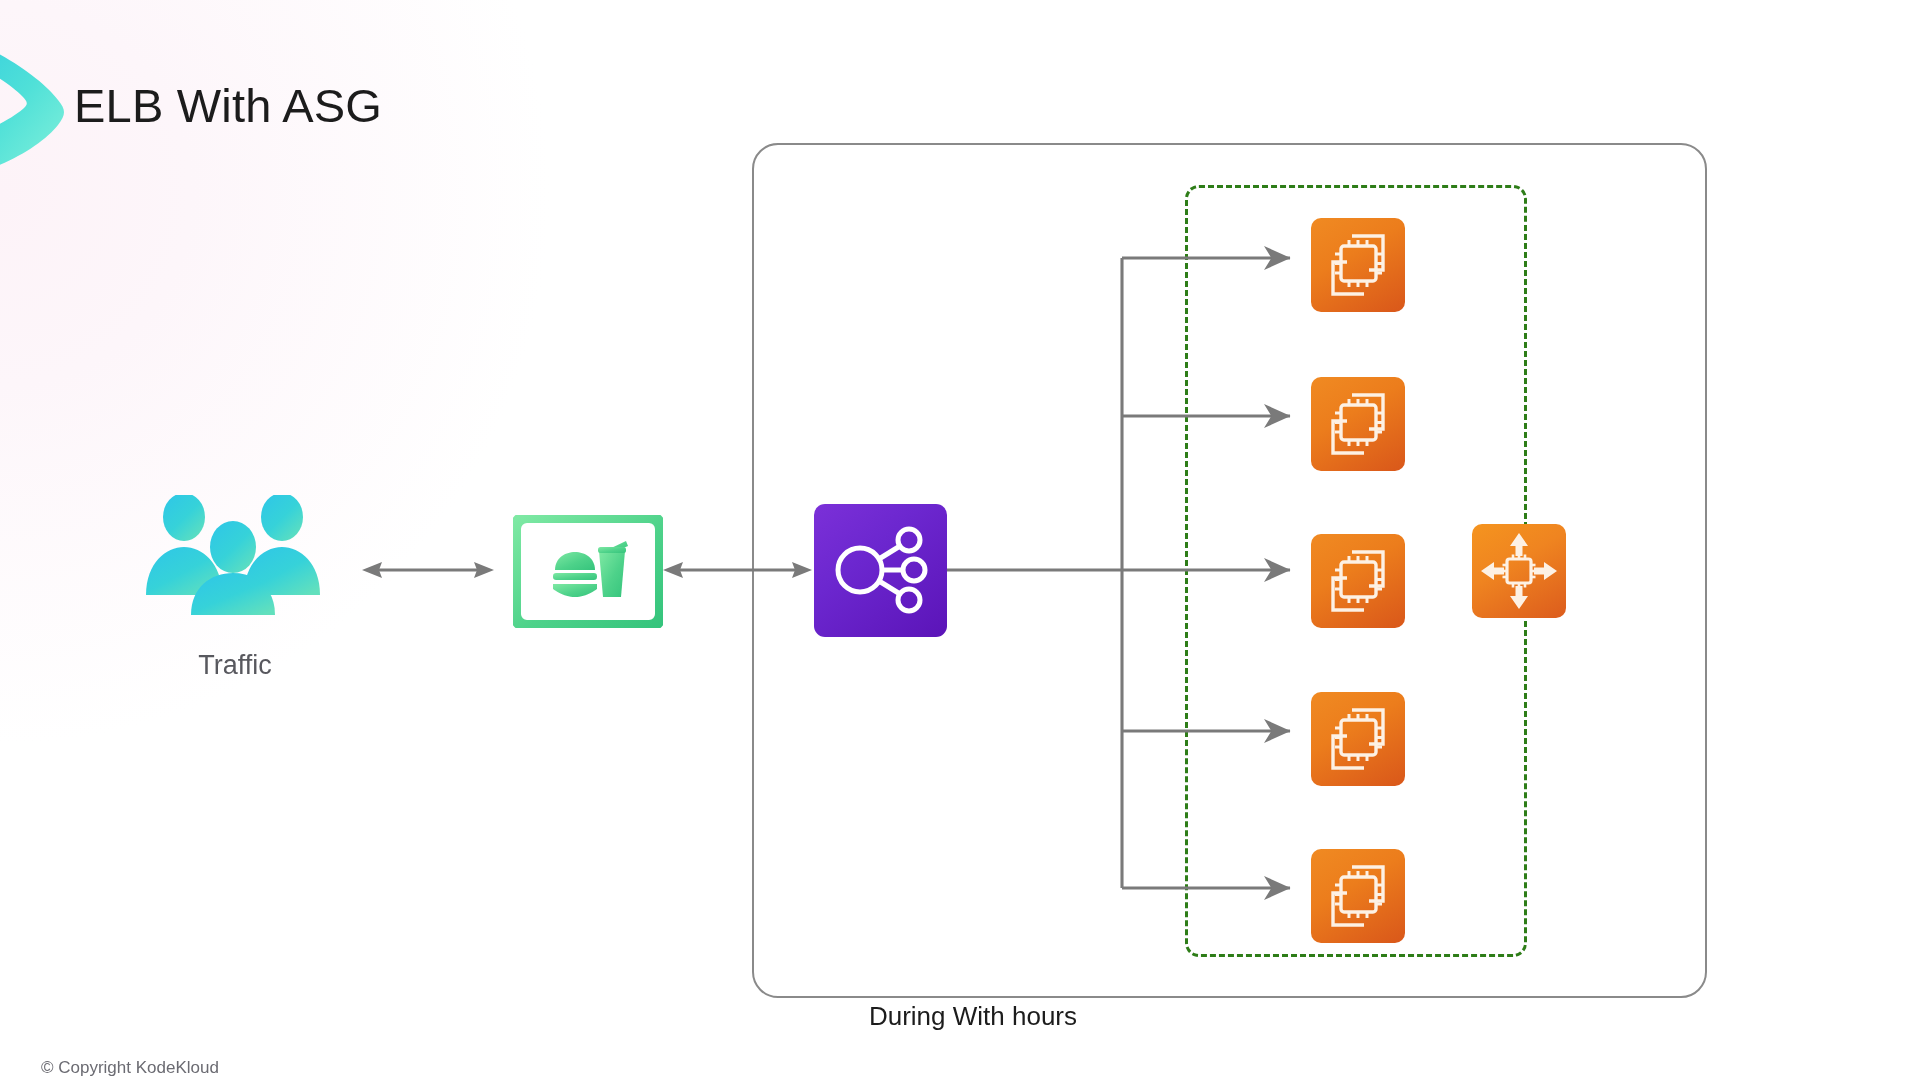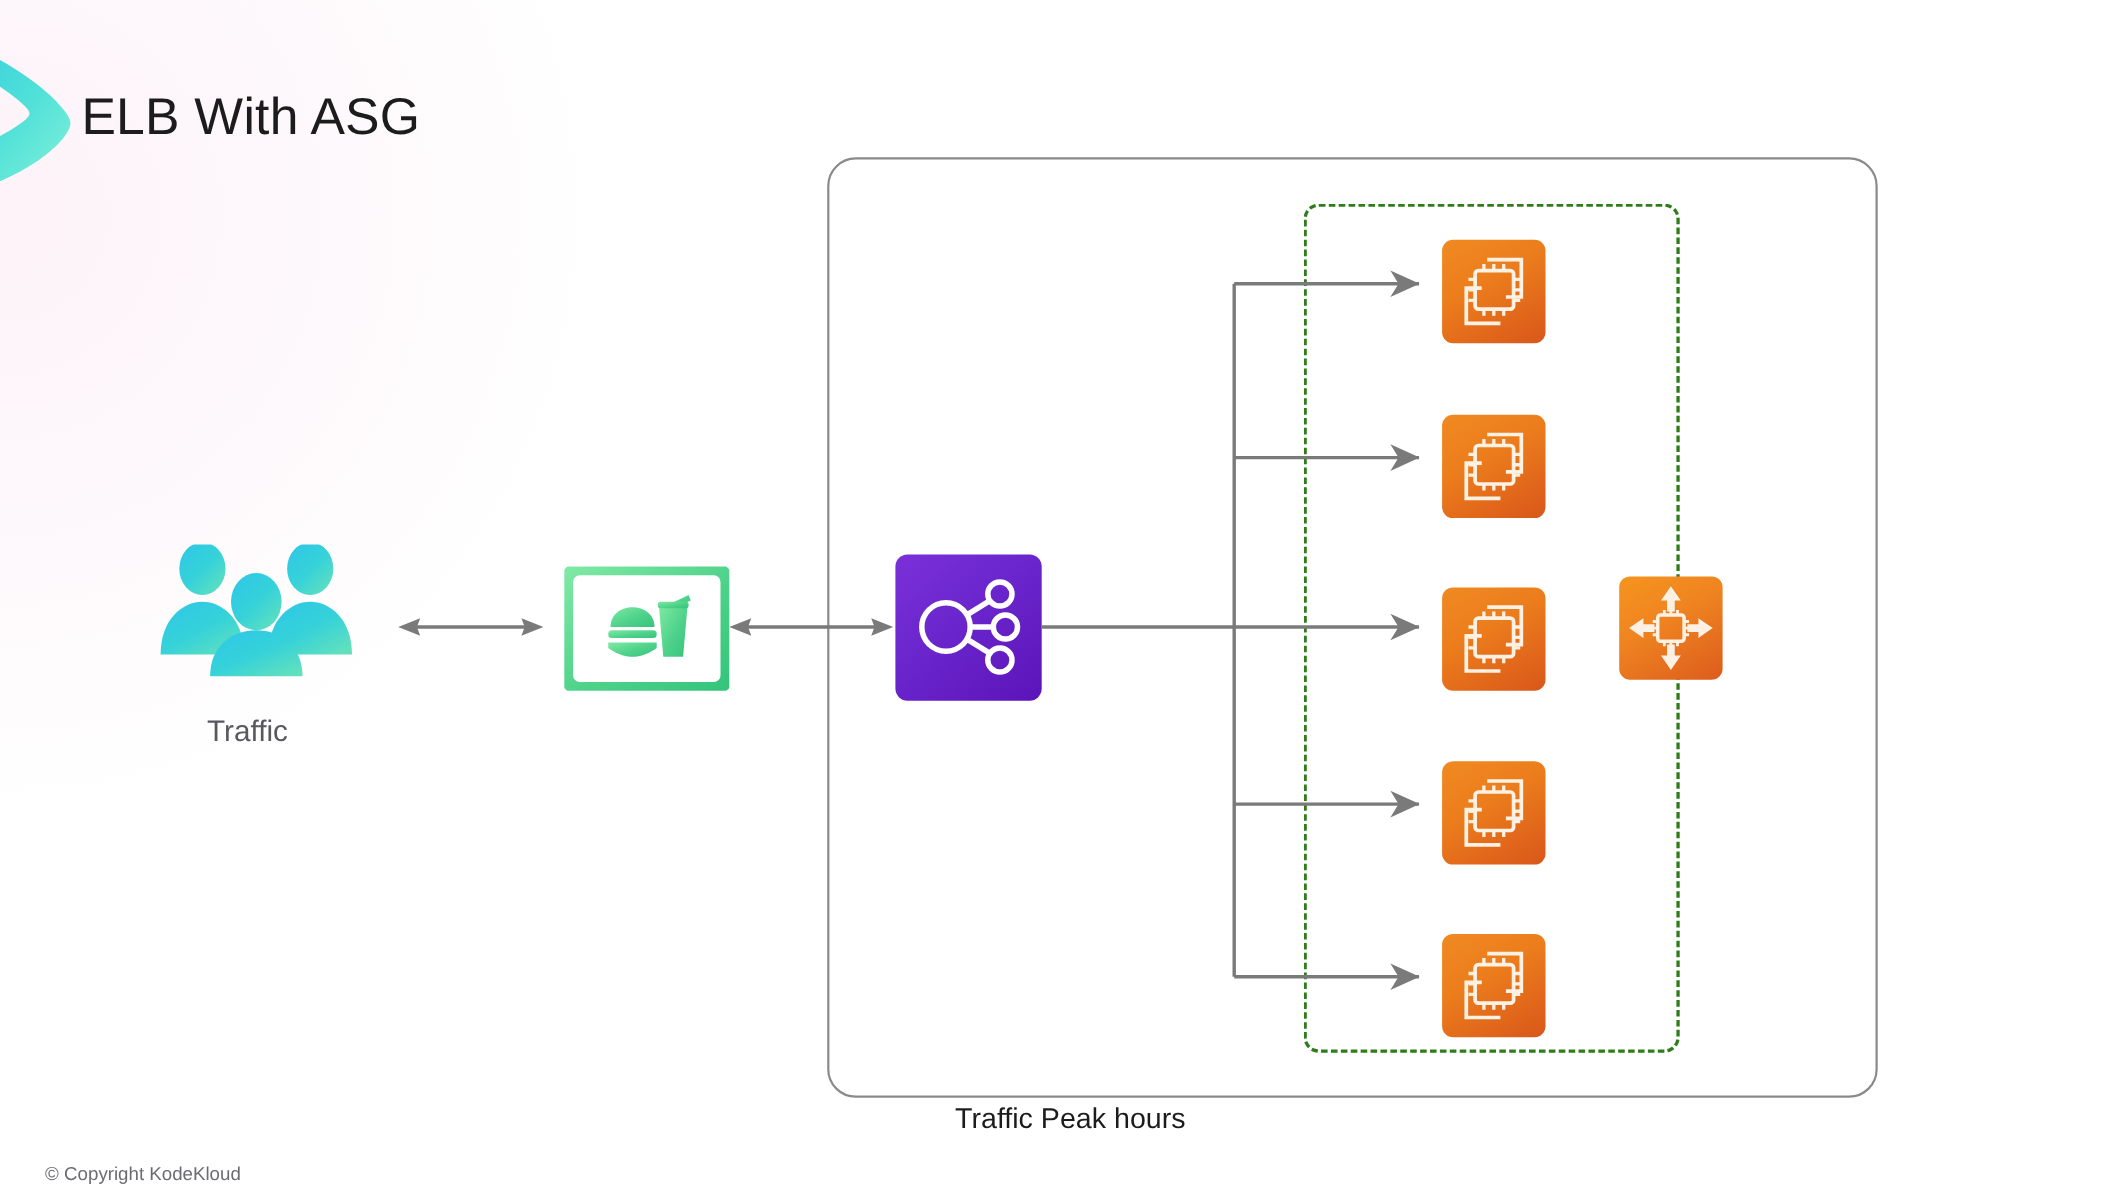--- a/index.html
+++ b/index.html
@@ -78,21 +78,21 @@
   }
 
   
   .people-icon {
     position:absolute;
     left:142px; top:495px;
     width:182px; height:120px;
   }
   .traffic-label {
     position:absolute;
-    left:100px; top:650px;
+    left:110px; top:650px;
     width:250px;
     text-align:center;
     font-size:27px;
     color:#58585e;
     white-space:nowrap;
   }
 
   
   .tablet-icon {
     position:absolute;
@@ -369,21 +369,21 @@
             <line x1="30.5" y1="47" x2="35" y2="47"></line>
             <line x1="30.5" y1="53" x2="35" y2="53"></line>
           <line x1="59" y1="41" x2="63.5" y2="41"></line>
             <line x1="59" y1="47" x2="63.5" y2="47"></line>
             <line x1="59" y1="53" x2="63.5" y2="53"></line>
         </g>
       </g>
     </svg>
   </div>
 
-  <div class="region-caption">Traffic Peak hours</div>
+  <div class="region-caption">During With hours</div>
 
   <svg class="connectors" viewBox="0 0 1920 1080" xmlns="http://www.w3.org/2000/svg">
     <defs>
       <marker id="arrHead" markerWidth="9" markerHeight="9" refX="8.4" refY="4.5" orient="auto" markerUnits="strokeWidth">
         <path d="M0,0.6 L8.6,4.5 L0,8.4 L2.4,4.5 Z" fill="#7a7a7a"></path>
       </marker>
       <marker id="arrHeadL" markerWidth="9" markerHeight="9" refX="8.4" refY="4.5" orient="auto" markerUnits="strokeWidth">
         <path d="M0,0.6 L8.6,4.5 L0,8.4 L2.4,4.5 Z" fill="#7a7a7a"></path>
       </marker>
     </defs>

